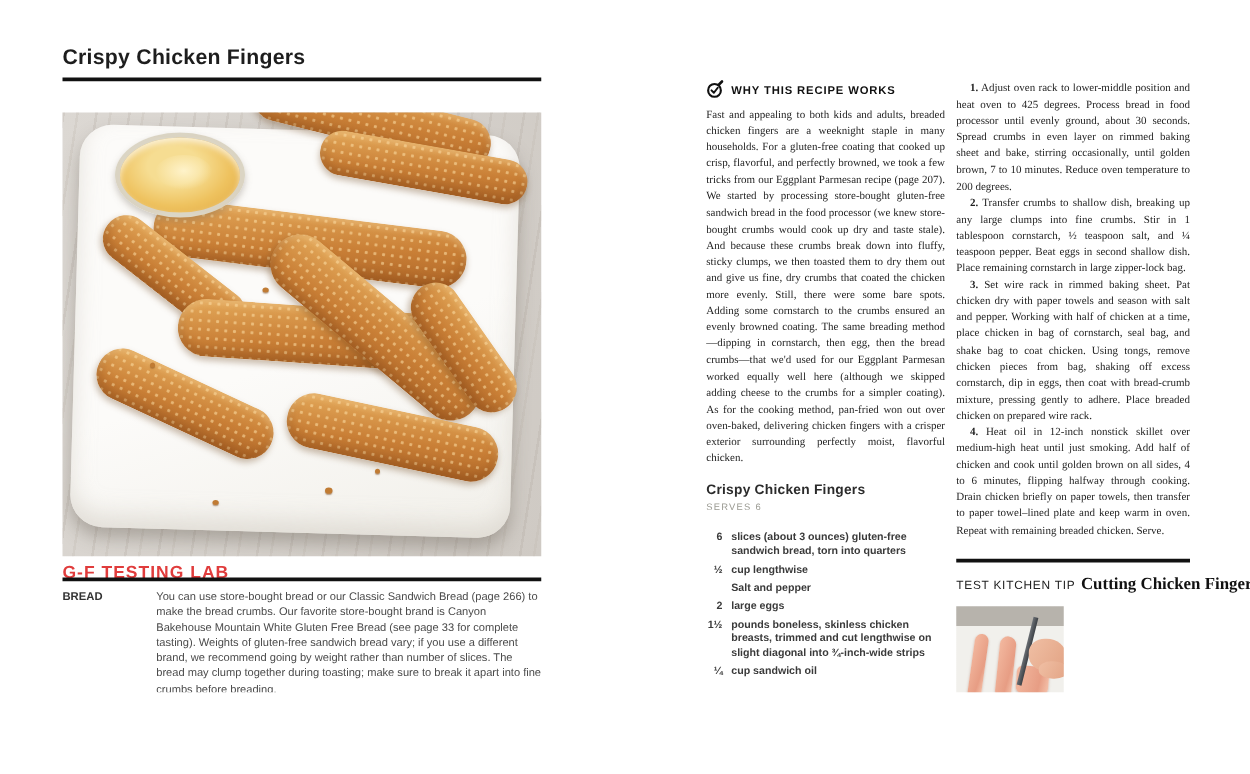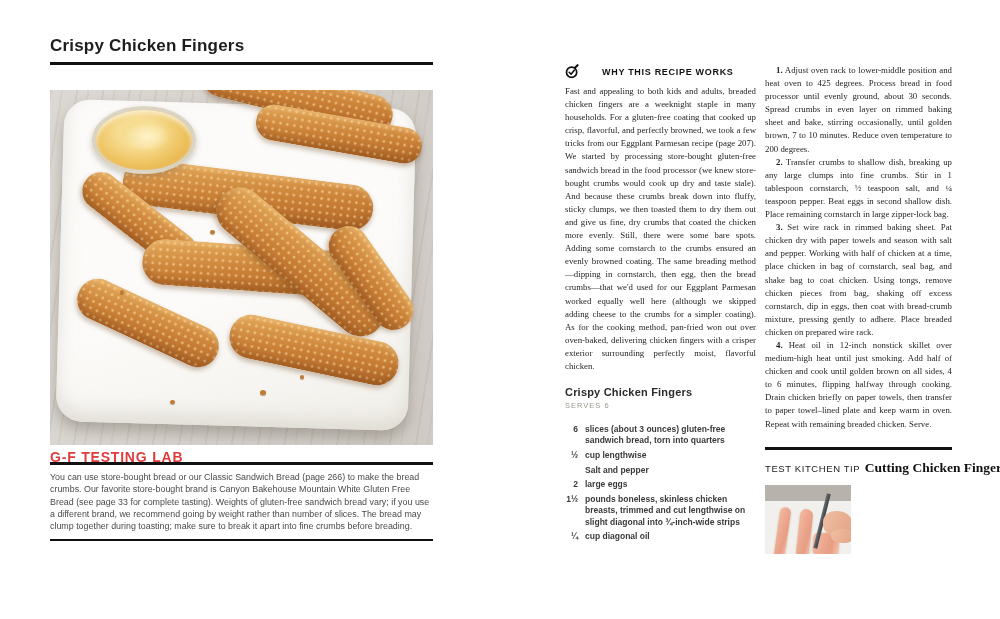--- a/index.html
+++ b/index.html
@@ -67,21 +67,21 @@
   .footer-left { left:50px; }
   .footer-right { left:565px; width:387px; text-align:right; }
   .pagenum { font-size:10.5px; letter-spacing:.5px; color:#84847b; }
   .footer-left .pagenum { margin-right:8px; }
   .footer-right .pagenum { margin-left:8px; }
 
   
   .col1 { position:absolute; left:565px; top:64px; width:191px; }
   .col2 { position:absolute; left:765px; top:64px; width:187px; }
 
-  .why-head { display:flex; align-items:center; gap:23px; margin-bottom:6px; }
+  .why-head { display:flex; align-items:center; gap:6px; margin-bottom:6px; }
   .why-head-label { font-size:9px; font-weight:bold; letter-spacing:.7px; color:#111; }
   .serif-body {
     font-family:"Liberation Serif", serif; font-size:8.8px; line-height:13.1px;
     text-align:justify; color:#1f1f1f;
   }
   .recipe-title { margin-top:13px; font-size:11px; font-weight:bold; color:#2b2b2b; letter-spacing:.2px; }
   .serves { margin-top:3px; font-size:7.5px; letter-spacing:1px; color:#9a9a92; }
   .ingredients { margin-top:14px; }
   .ing-row { display:flex; margin-bottom:3.2px; }
   .ing-qty { width:20px; text-align:right; padding-right:7px; font-size:8.5px; font-weight:bold; color:#3a3a3a; flex:none; }
@@ -131,20 +131,21 @@
     <div class="crumb" style="left:250px; top:285px; width:4px; height:4px;"></div>
     <div class="crumb" style="left:120px; top:310px; width:5px; height:4px;"></div>
 
     <div class="sauce-bowl">
       <div class="sauce-swirl"></div>
     </div>
   </div>
 
   <div class="lab-head">G-F TESTING LAB</div>
   <div class="lab-table">
+    <div class="lab-label">BREAD</div>
     <div class="lab-text">You can use store-bought bread or our Classic Sandwich Bread (page 266) to make the bread crumbs. Our favorite store-bought brand is Canyon Bakehouse Mountain White Gluten Free Bread (see page 33 for complete tasting). Weights of gluten-free sandwich bread vary; if you use a different brand, we recommend going by weight rather than number of slices. The bread may clump together during toasting; make sure to break it apart into fine crumbs before breading.</div>
   </div>
 
 
   <div class="col1">
     <div class="why-head">
       <svg width="14" height="15" viewBox="0 0 14 15">
         <circle cx="6.6" cy="8.3" r="5.1" fill="none" stroke="#111" stroke-width="1.7"></circle>
         <path d="M4.2 8.3 L6.1 10.2 L9.2 6.2" fill="none" stroke="#111" stroke-width="1.6" stroke-linecap="round" stroke-linejoin="round"></path>
         <path d="M10.2 3.6 L12.6 1.2" fill="none" stroke="#111" stroke-width="2.1" stroke-linecap="round"></path>
@@ -172,21 +173,21 @@
       <div class="ing-row">
         <span class="ing-qty">2</span>
         <span class="ing-text">large eggs</span>
       </div>
       <div class="ing-row">
         <span class="ing-qty">1½</span>
         <span class="ing-text">pounds boneless, skinless chicken breasts, trimmed and cut lengthwise on slight diagonal into ¾-inch-wide strips</span>
       </div>
       <div class="ing-row">
         <span class="ing-qty">¼</span>
-        <span class="ing-text">cup diagonal oil</span>
+        <span class="ing-text">cup sandwich oil</span>
       </div>
     </div>
   </div>
 
   <div class="col2">
     <p class="serif-body step"><span class="step-num">1.</span> <span>Adjust oven rack to lower-middle position and heat oven to 425 degrees. Process bread in food processor until evenly ground, about 30 seconds. Spread crumbs in even layer on rimmed baking sheet and bake, stirring occasionally, until golden brown, 7 to 10 minutes. Reduce oven temperature to 200 degrees.</span></p>
     <p class="serif-body step"><span class="step-num">2.</span> <span>Transfer crumbs to shallow dish, breaking up any large clumps into fine crumbs. Stir in 1 tablespoon cornstarch, ½ teaspoon salt, and ¼ teaspoon pepper. Beat eggs in second shallow dish. Place remaining cornstarch in large zipper-lock bag.</span></p>
     <p class="serif-body step"><span class="step-num">3.</span> <span>Set wire rack in rimmed baking sheet. Pat chicken dry with paper towels and season with salt and pepper. Working with half of chicken at a time, place chicken in bag of cornstarch, seal bag, and shake bag to coat chicken. Using tongs, remove chicken pieces from bag, shaking off excess cornstarch, dip in eggs, then coat with bread-crumb mixture, pressing gently to adhere. Place breaded chicken on prepared wire rack.</span></p>
     <p class="serif-body step"><span class="step-num">4.</span> <span>Heat oil in 12-inch nonstick skillet over medium-high heat until just smoking. Add half of chicken and cook until golden brown on all sides, 4 to 6 minutes, flipping halfway through cooking. Drain chicken briefly on paper towels, then transfer to paper towel–lined plate and keep warm in oven. Repeat with remaining breaded chicken. Serve.</span></p>
 

